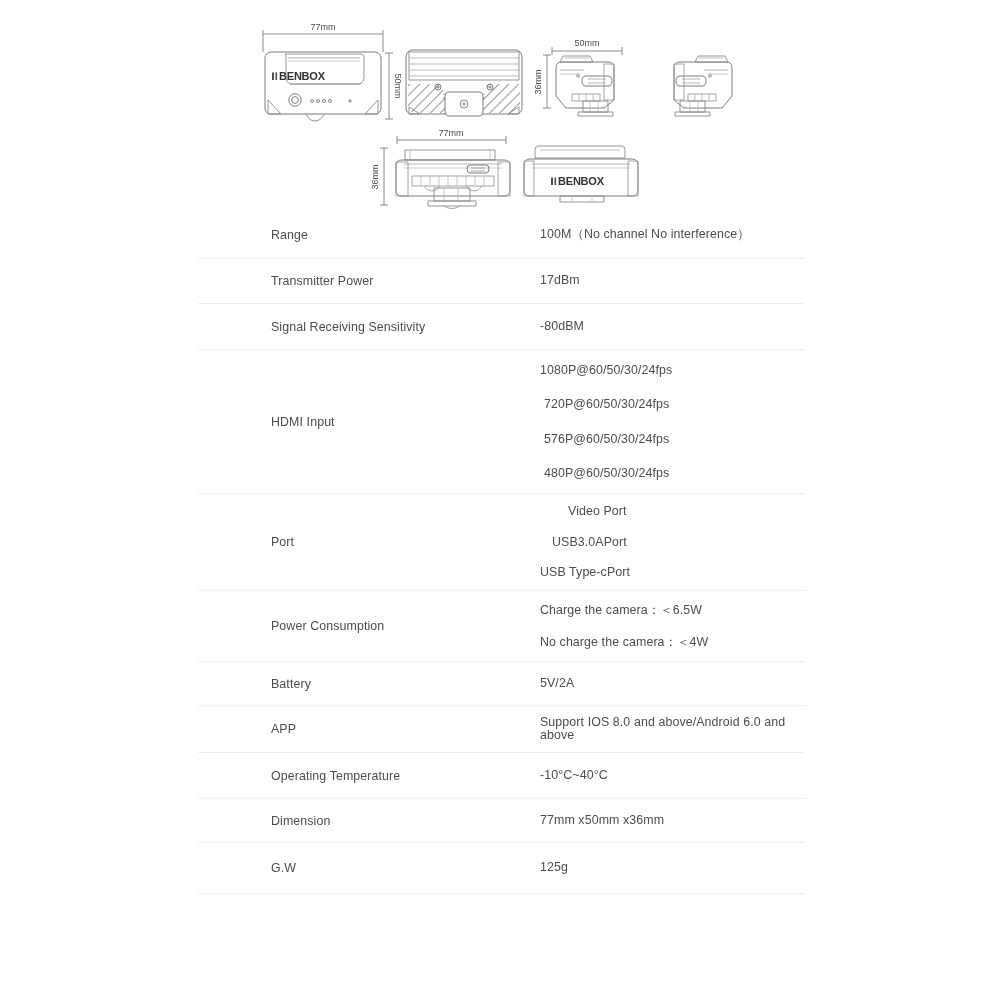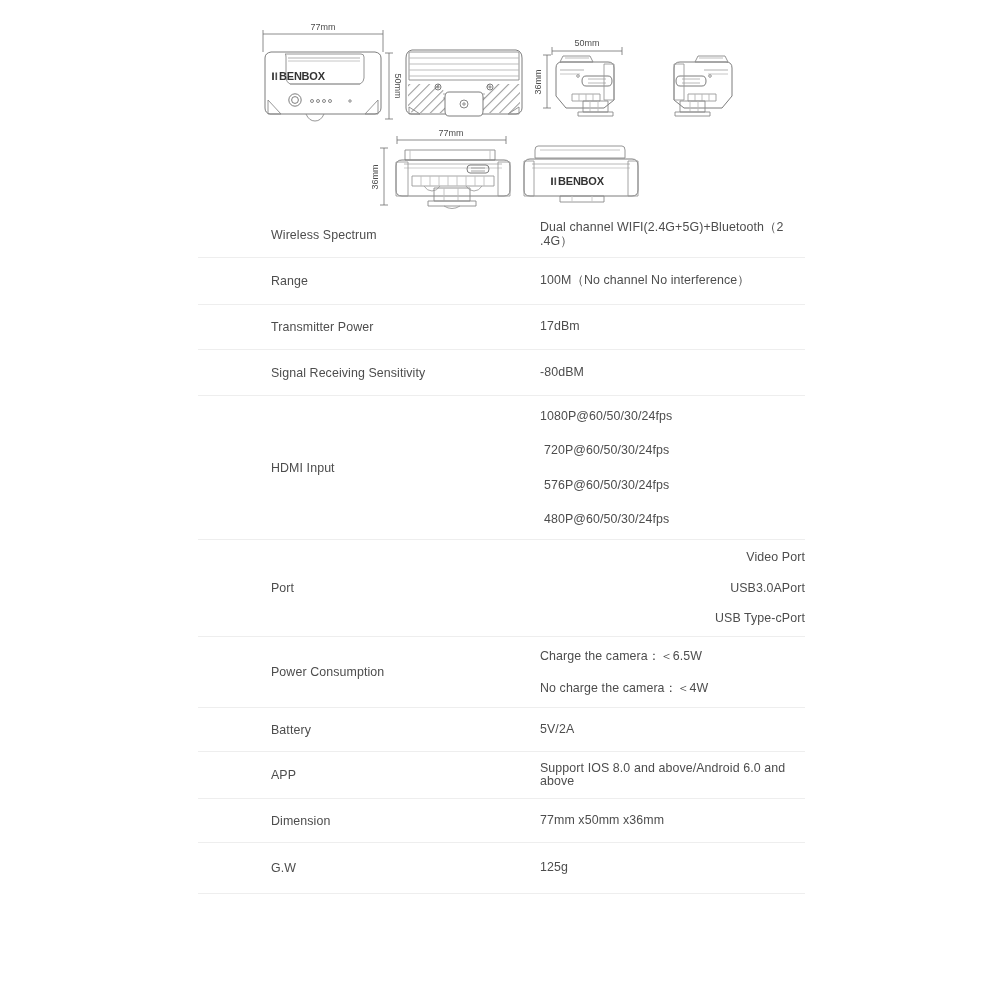--- a/index.html
+++ b/index.html
@@ -316,26 +316,20 @@
         <rect x="551" y="169.5" width="2" height="7.5" fill="#4d4d4d"></rect>
         <rect x="554.5" y="169.5" width="1.6" height="7.5" fill="#4d4d4d"></rect>
         <text x="558" y="177" font-size="11" font-weight="bold" fill="#333333" letter-spacing="-0.2">BENBOX</text>
       </g>
     </g>
   </svg>
 </div>
 
 <div id="spec-table">
 
-  <div class="spec-row r-h46">
-    <div class="spec-label">Wireless Spectrum</div>
-    <div class="spec-value">
-      <span class="vline">Dual channel WIFI(2.4G+5G)+Bluetooth（2 .4G）</span>
-    </div>
-  </div>
 
   <div class="spec-row r-h47">
     <div class="spec-label">Range</div>
     <div class="spec-value">
       <span class="vline">100M（No channel No interference）</span>
     </div>
   </div>
 
   <div class="spec-row r-h45">
     <div class="spec-label">Transmitter Power</div>
@@ -356,21 +350,21 @@
     <div class="spec-value" style="line-height:1;">
       <span class="vline ind-0">1080P@60/50/30/24fps</span>
       <span class="vline ind-4" style="margin-top:22px;">720P@60/50/30/24fps</span>
       <span class="vline ind-4" style="margin-top:22px;">576P@60/50/30/24fps</span>
       <span class="vline ind-4" style="margin-top:22px;">480P@60/50/30/24fps</span>
     </div>
   </div>
 
   <div class="spec-row r-port">
     <div class="spec-label">Port</div>
-    <div class="spec-value" style="line-height:1;text-align:right;">
+    <div class="spec-value" style="line-height:1;">
       <span class="vline ind-28">Video Port</span>
       <span class="vline ind-12" style="margin-top:18px;">USB3.0APort</span>
       <span class="vline ind-0" style="margin-top:18px;">USB Type-cPort</span>
     </div>
   </div>
 
 
   <div class="spec-row r-pow">
     <div class="spec-label">Power Consumption</div>
     <div class="spec-value" style="line-height:1;">
@@ -386,20 +380,26 @@
     </div>
   </div>
 
   <div class="spec-row r-app">
     <div class="spec-label">APP</div>
     <div class="spec-value">
       <span class="vline">Support IOS 8.0 and above/Android 6.0 and above</span>
     </div>
   </div>
 
+  <div class="spec-row r-tmp">
+    <div class="spec-label">Operating Temperature</div>
+    <div class="spec-value">
+      <span class="vline">-10°C~40°C</span>
+    </div>
+  </div>
 
   <div class="spec-row r-dim">
     <div class="spec-label">Dimension</div>
     <div class="spec-value">
       <span class="vline">77mm x50mm x36mm</span>
     </div>
   </div>
 
   <div class="spec-row r-gw">
     <div class="spec-label">G.W</div>

